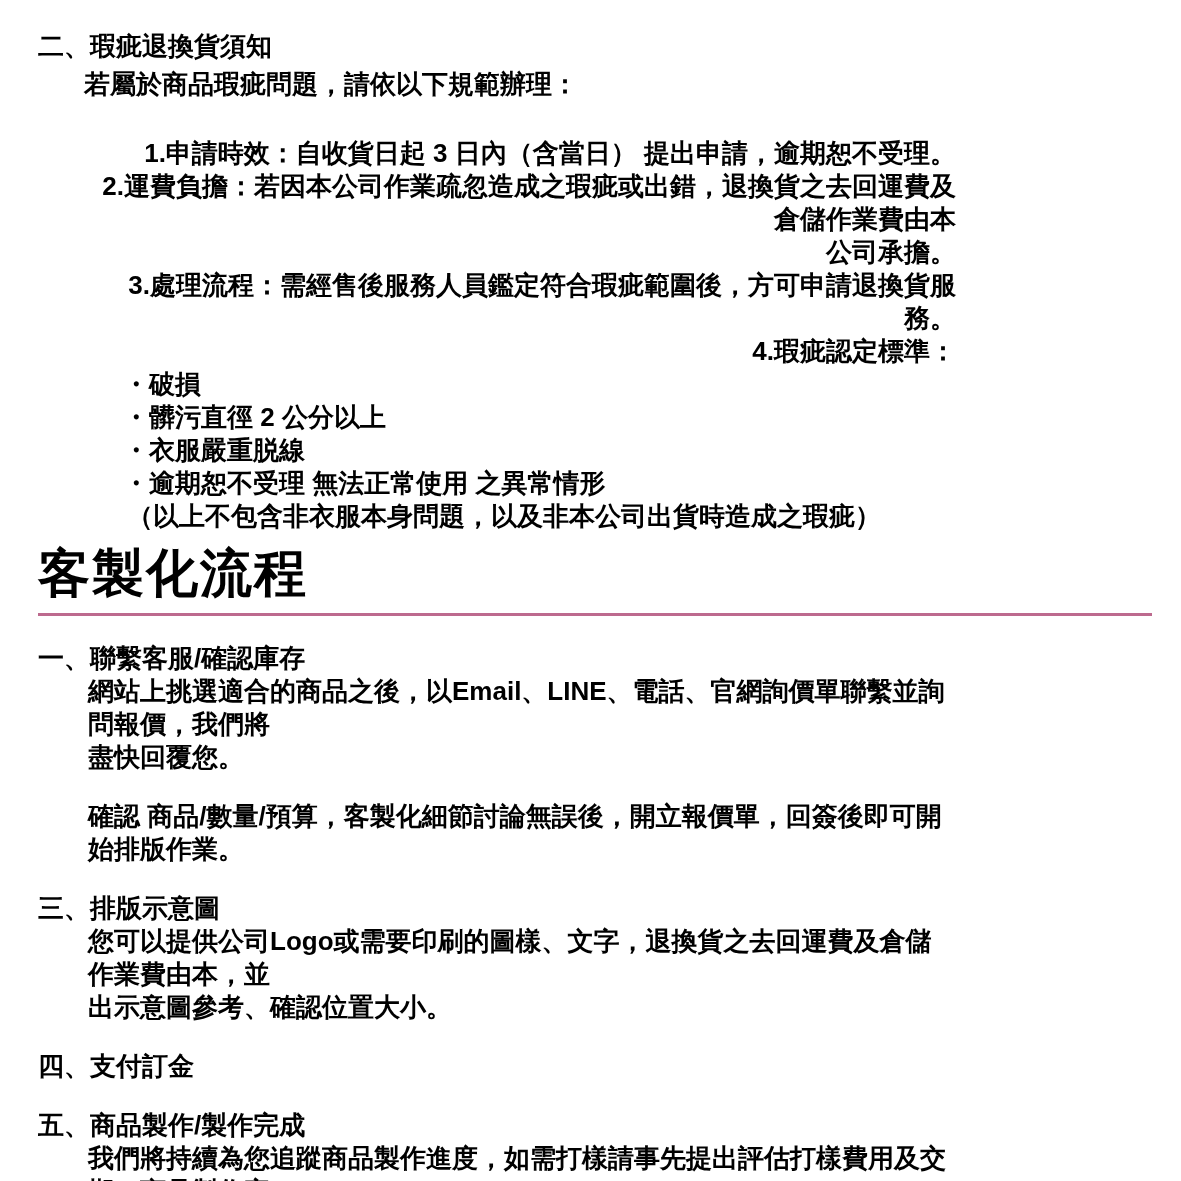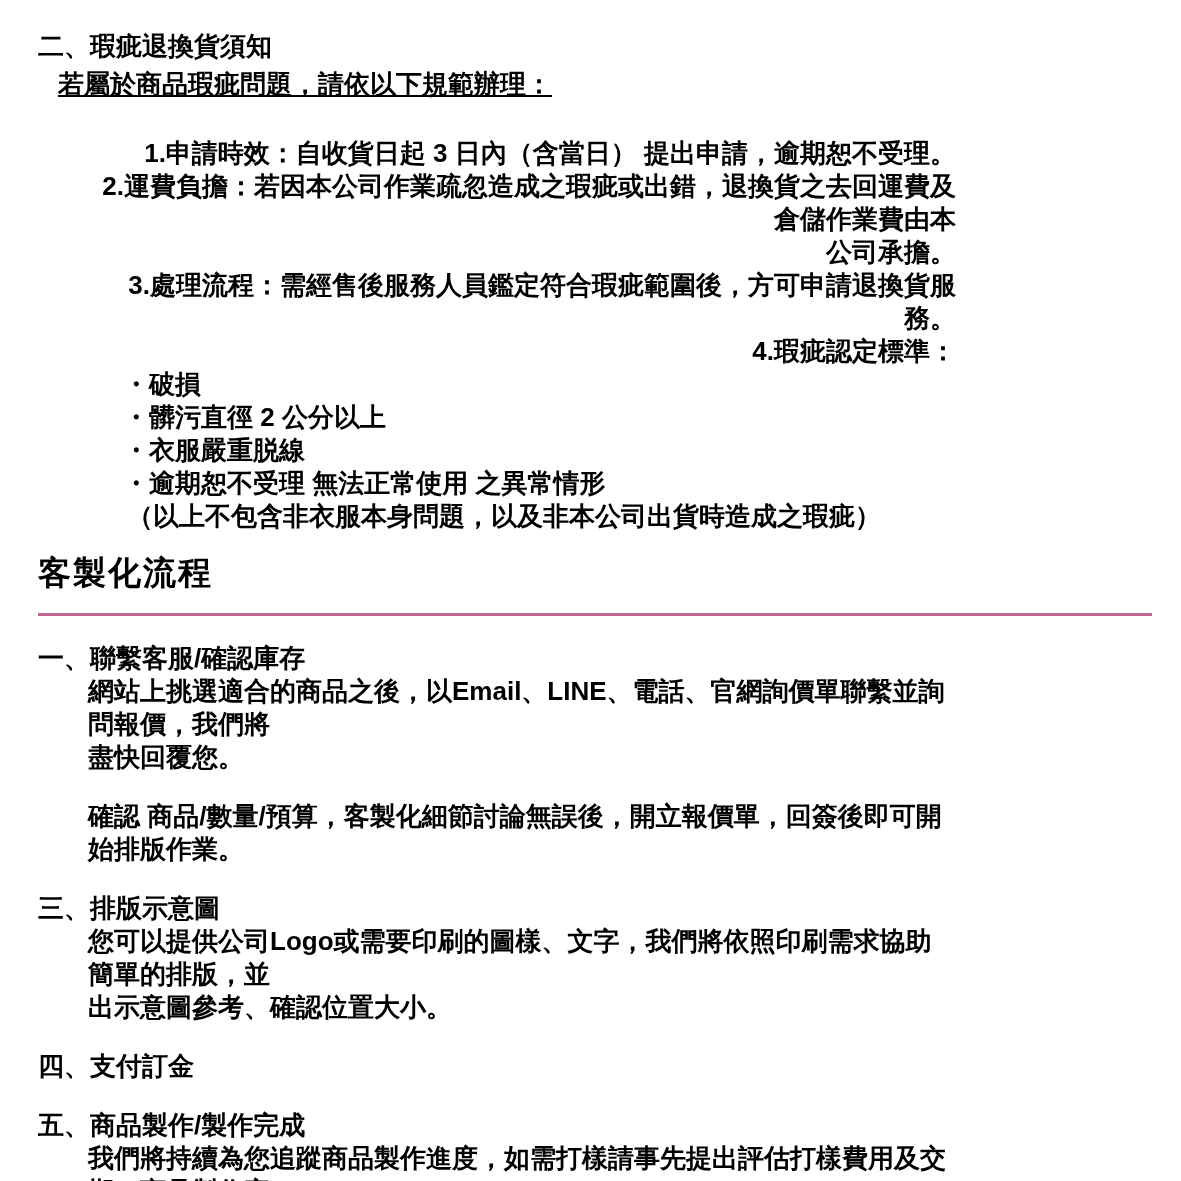--- a/index.html
+++ b/index.html
@@ -17,33 +17,33 @@
   }
   .page {
     box-sizing: border-box;
     width: 974px;
     height: 1181px;
     padding: 30px 18px 0 38px;
     font-size: 26px;
     line-height: 33px;
   }
   .pre { white-space: pre-line; }
-  .indent50 { margin-left: 20px; text-decoration: underline; }
+  .indent50 { margin-left: 46px; }
   .intro { margin-top: 5px; }
   .rules { margin-top: 36px; margin-left: 50px; }
   .rule {
     padding-left: 27px;
     text-indent: -27px;
     text-align: right;
   }
   .standards { margin-left: 35px; }
   .standards-note { margin-left: 4px; }
   .main-title {
     margin: 14px 0 0 0;
-    font-size: 33px;
+    font-size: 52px;
     line-height: 52px;
     letter-spacing: 2px;
     font-weight: 700;
   }
   .divider {
     margin-top: 14px;
     width: 1114px;
     height: 3px;
     border: none;
     background: #bd6a8e;
@@ -87,21 +87,21 @@
     <div class="step-body pre">網站上挑選適合的商品之後，以Email、LINE、電話、官網詢價單聯繫並詢問報價，我們將
 盡快回覆您。</div>
   </section>
 
   <section class="step">
     <div class="step-body pre">確認 商品/數量/預算，客製化細節討論無誤後，開立報價單，回簽後即可開始排版作業。</div>
   </section>
 
   <section class="step">
     <div class="step-heading">三、排版示意圖</div>
-    <div class="step-body pre">您可以提供公司Logo或需要印刷的圖樣、文字，我們將依照印刷需求協助簡單的排版，並
+    <div class="step-body pre">您可以提供公司Logo或需要印刷的圖樣、文字，退換貨之去回運費及倉儲作業費由本，並
 出示意圖參考、確認位置大小。</div>
   </section>
 
   <section class="step">
     <div class="step-heading">四、支付訂金</div>
   </section>
 
   <section class="step">
     <div class="step-heading">五、商品製作/製作完成</div>
     <div class="step-body pre">我們將持續為您追蹤商品製作進度，如需打樣請事先提出評估打樣費用及交期，商品製作完

